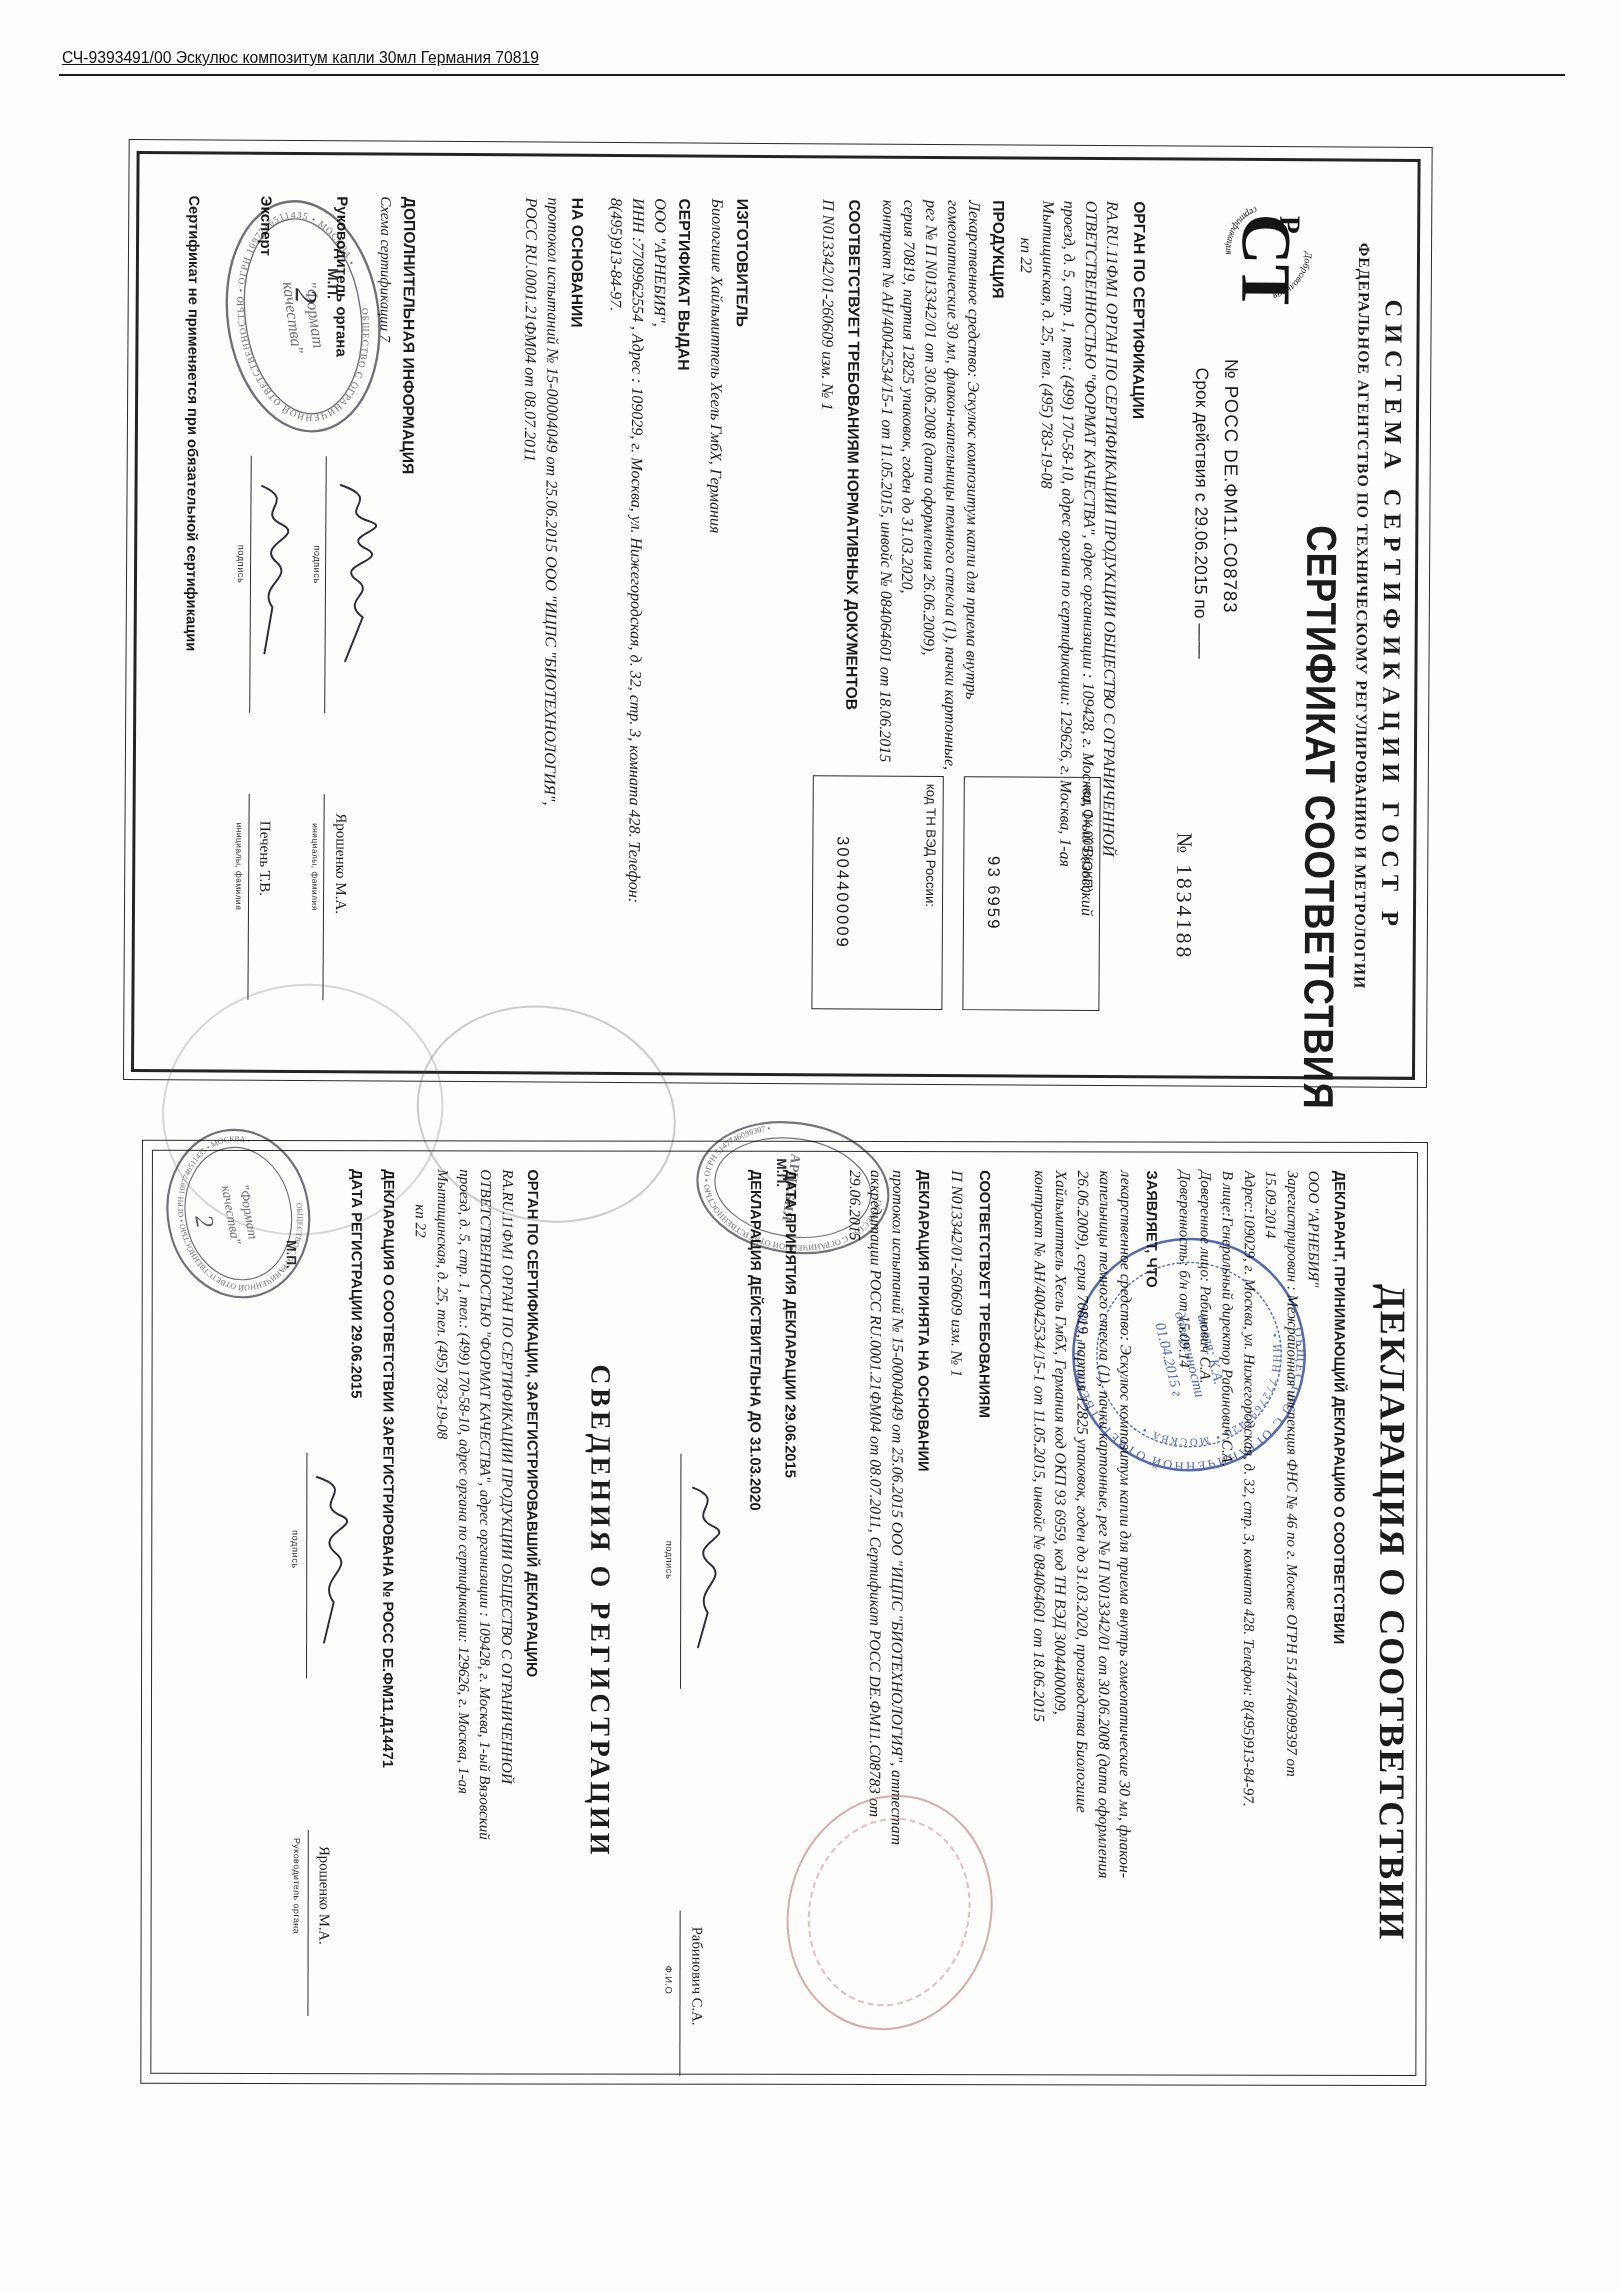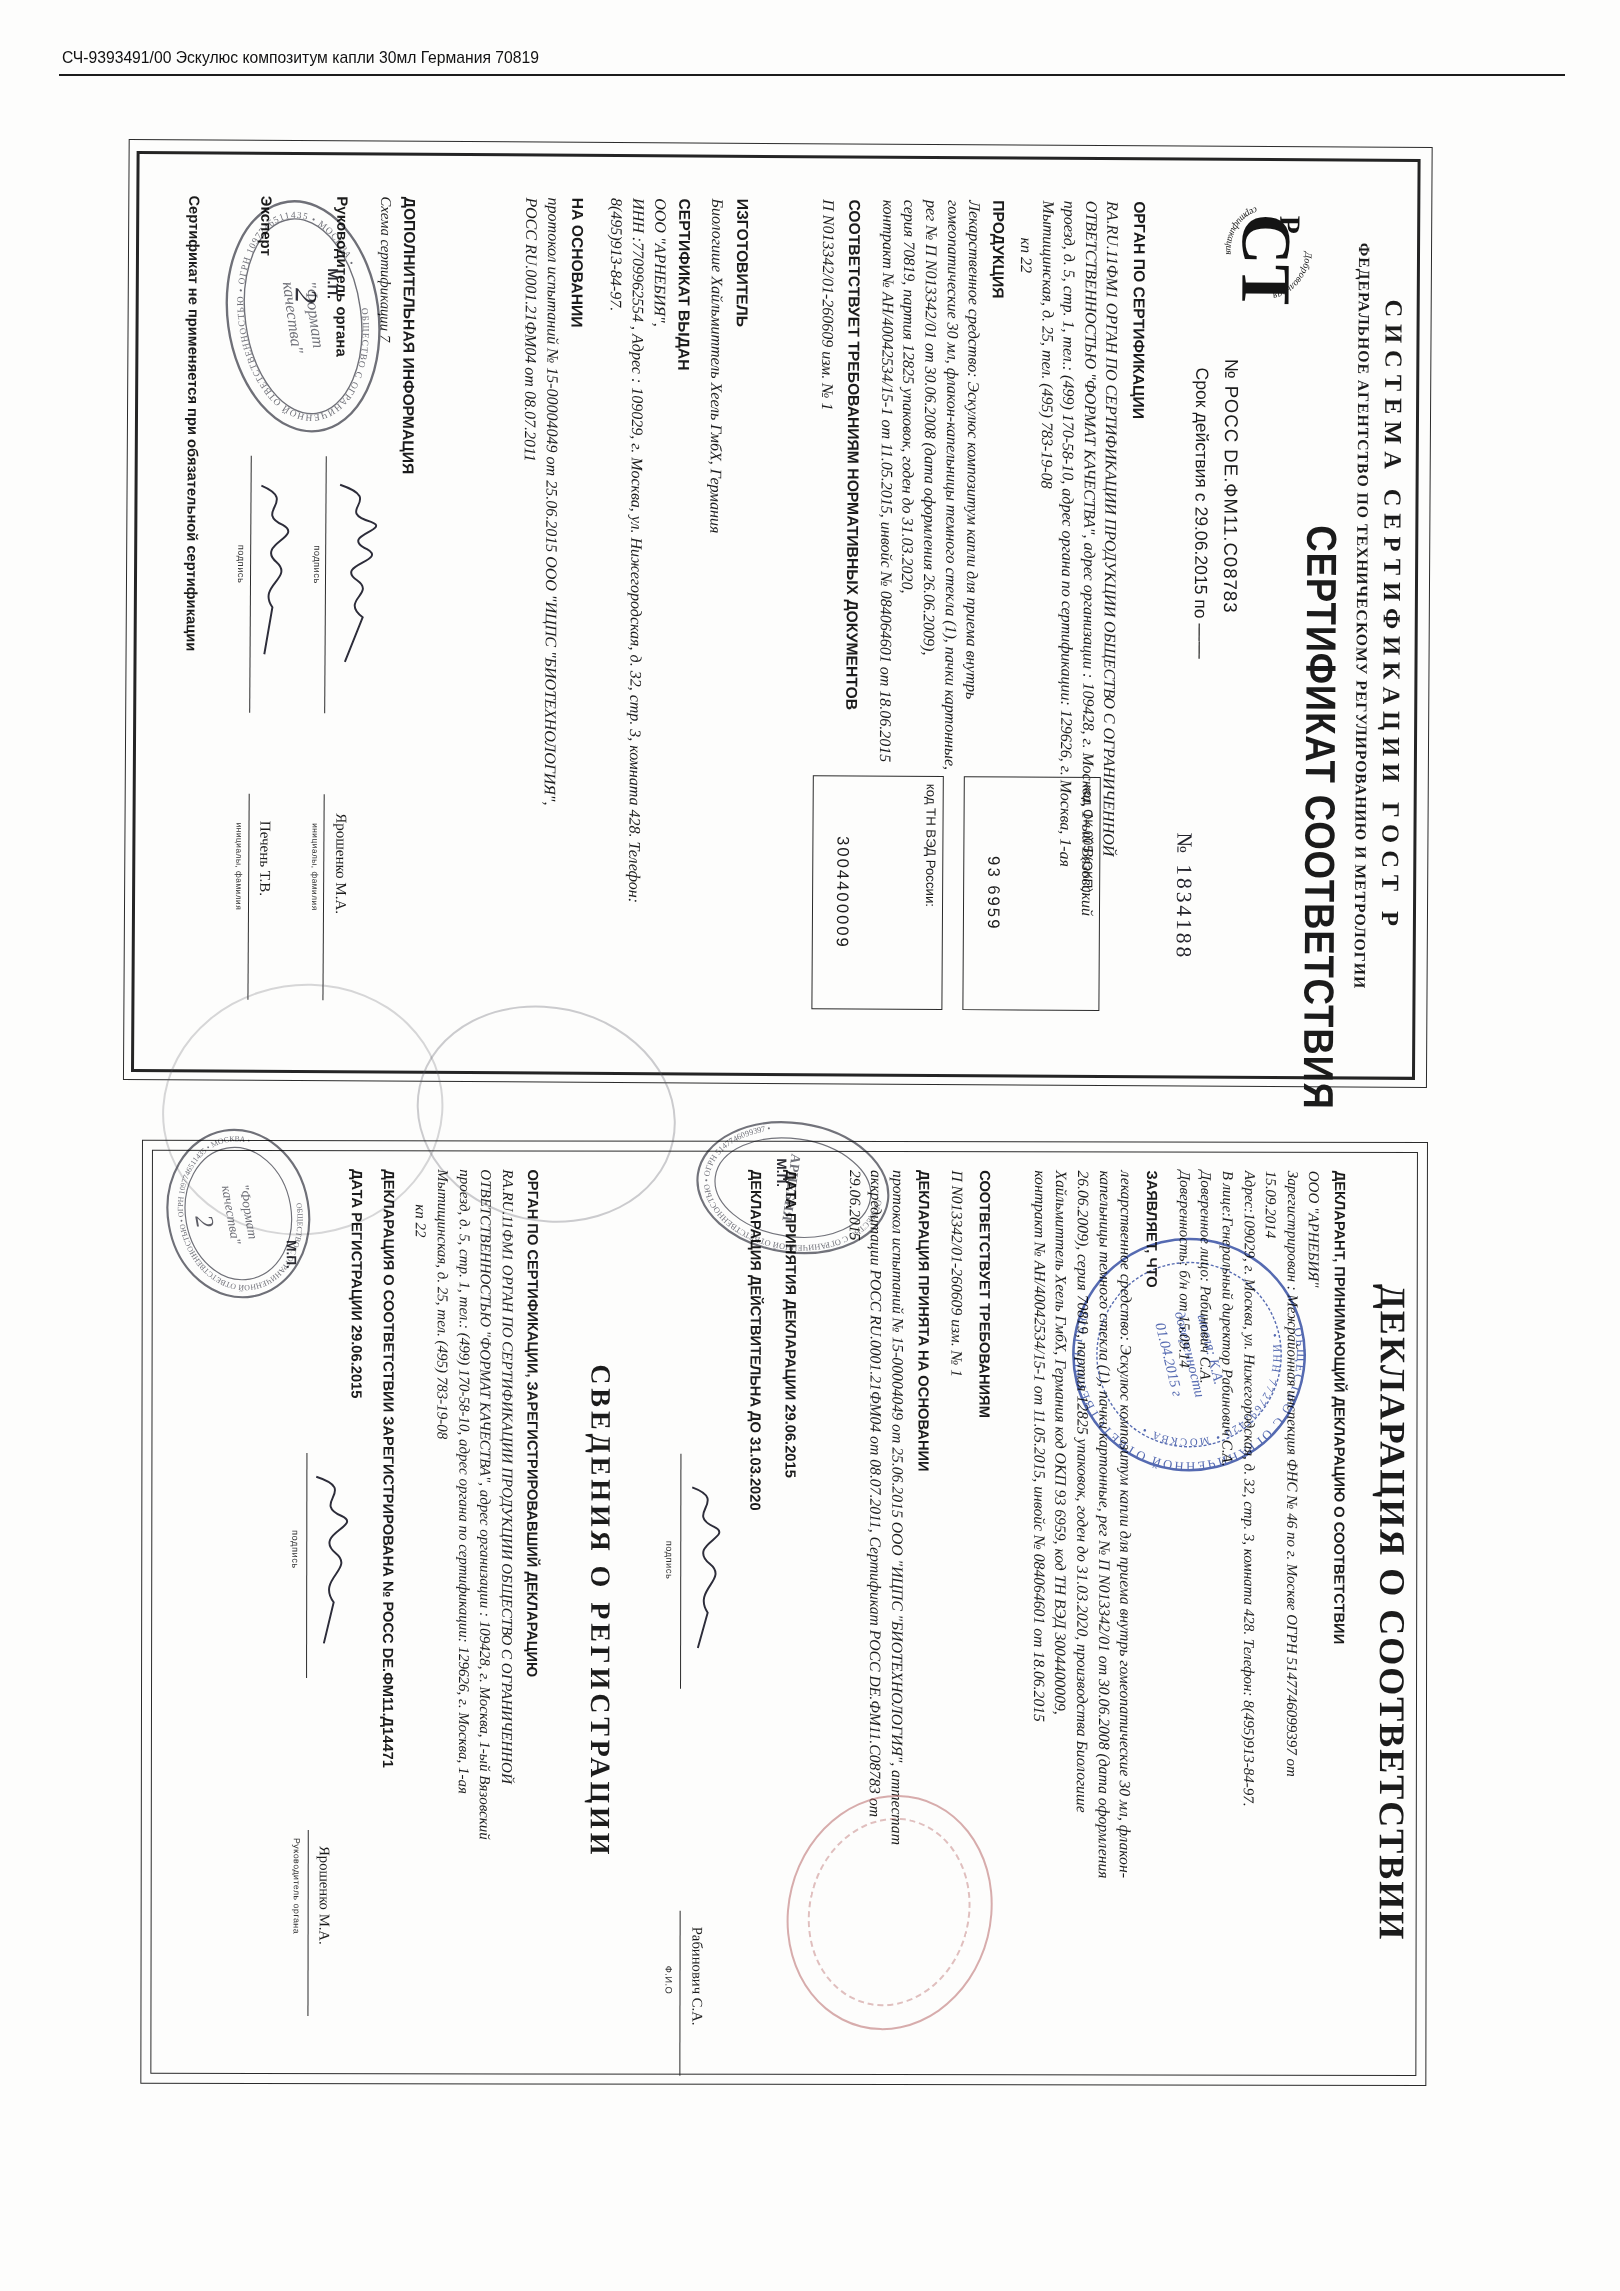--- a/index.html
+++ b/index.html
@@ -18,21 +18,21 @@
   .sigline{position:absolute;border-bottom:1.6px solid #2c2c2c;height:1px;}
   .stampwrap{position:absolute;mix-blend-mode:multiply;}
   .fade{position:absolute;border-radius:50%;}
   svg text{font-family:"Liberation Serif",serif;}
 </style>
 </head>
 <body>
 
 <div id="canvas">
 
-  <div class="abs sans" style="left:62px;top:49px;font-size:15.7px;color:#111;">СЧ-9393491/00 Эскулюс композитум капли 30мл Германия 70819</div>
+  <div class="abs sans" style="left:62px;top:49px;font-size:15.7px;color:#111;text-decoration:underline;">СЧ-9393491/00 Эскулюс композитум капли 30мл Германия 70819</div>
   <div class="abs" style="left:59px;top:74px;width:1506px;border-top:2px solid #1c1c1c;"></div>
 
   <div class="scanwrap" style="left:113px;top:93px;width:1323px;height:1137px;">
     <div class="page" style="width:1137px;height:1323px;transform:translateX(1323px) rotate(90.35deg);">
 
       <div class="frame" style="left:54px;top:2.9px;width:939px;height:1302px;border:1.5px solid #2b2b2b;"></div>
       <div class="frame" style="left:66px;top:14.7px;width:915px;height:1278px;border:3.9px solid #242424;"></div>
 
       <div class="abs serif b" style="left:54px;top:27.4px;width:939px;text-align:center;font-size:24.5px;letter-spacing:6.9px;">СИСТЕМА СЕРТИФИКАЦИИ ГОСТ Р</div>
       <div class="abs serif b" style="left:54px;top:62px;width:939px;text-align:center;font-size:15.7px;letter-spacing:1px;">ФЕДЕРАЛЬНОЕ АГЕНТСТВО ПО ТЕХНИЧЕСКОМУ РЕГУЛИРОВАНИЮ И МЕТРОЛОГИИ</div>

